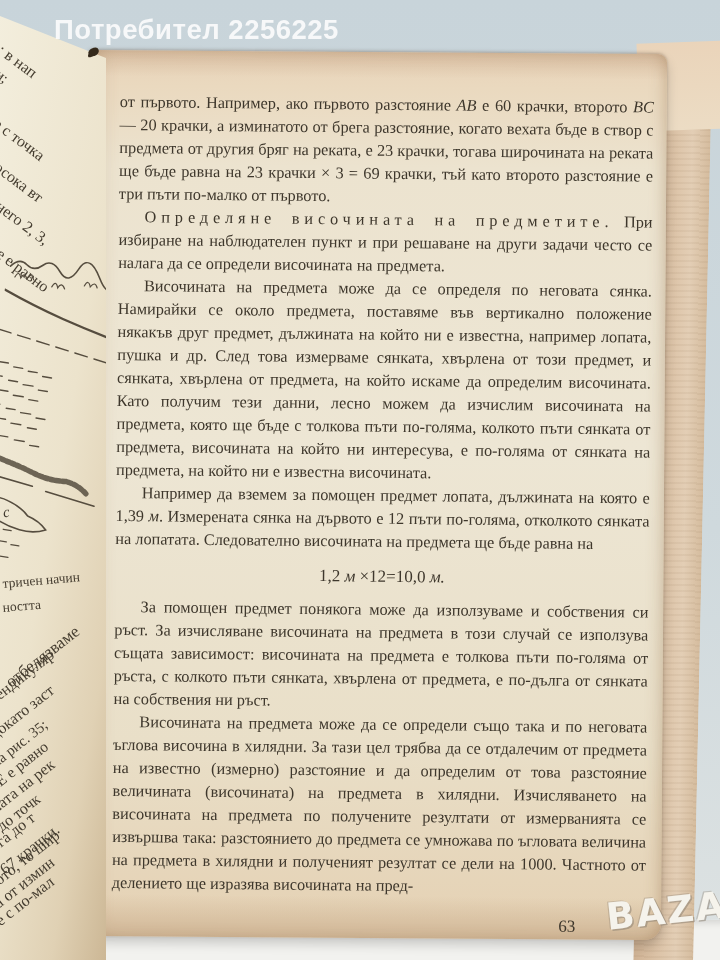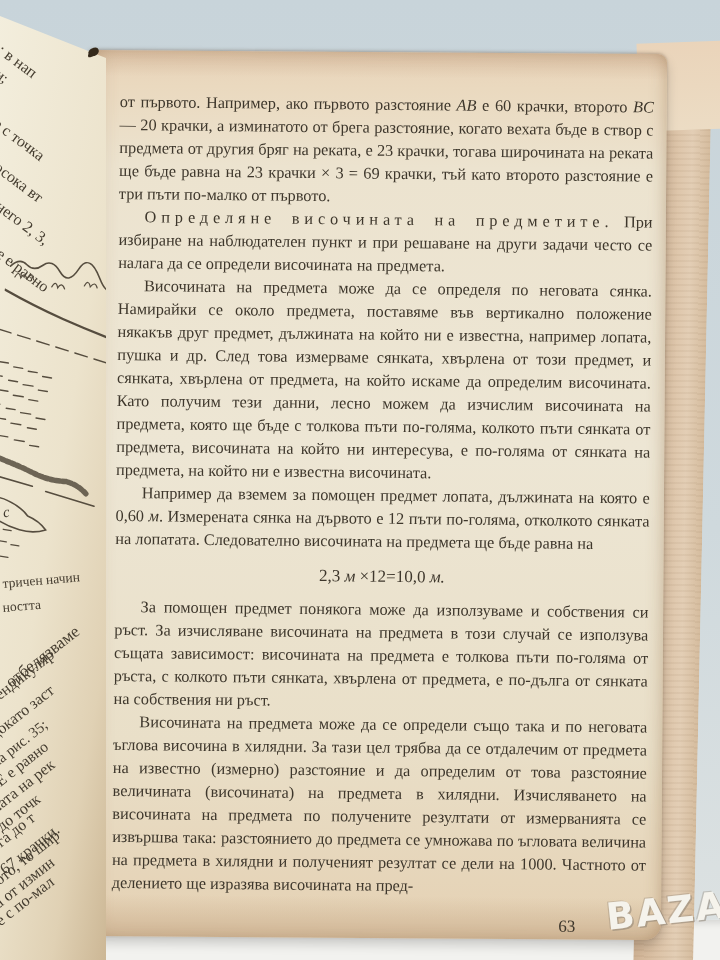--- a/index.html
+++ b/index.html
@@ -145,24 +145,25 @@
     <span class="lf rotB f16">67 крачки.</span>
     <span class="lf rotB f17">рвото, то шир</span>
     <span class="lf rotB f18">ма от измин</span>
     <span class="lf rotB f19">ние с по-мал</span>
   </div>
 
   <div class="text-block">
     <p class="para"><span>от първото. Например, ако първото разстояние </span><i>AB</i><span> е 60 крачки, второто </span><i>BC</i><span> — 20 крачки, а изминатото от брега разстояние, когато вехата бъде в створ с предмета от другия бряг на реката, е 23 крачки, тогава широчината на реката ще бъде равна на 23 крачки × 3 = 69 крачки, тъй като второто разстояние е три пъти по-малко от първото.</span></p>
     <p class="para ind"><span class="sp">Определяне височината на предметите.</span><span> При избиране на наблюдателен пункт и при решаване на други задачи често се налага да се определи височината на предмета.</span></p>
     <p class="para ind">Височината на предмета може да се определя по неговата сянка. Намирайки се около предмета, поставяме във вертикално положение някакъв друг предмет, дължината на който ни е известна, например лопата, пушка и др. След това измерваме сянката, хвърлена от този предмет, и сянката, хвърлена от предмета, на който искаме да определим височината. Като получим тези данни, лесно можем да изчислим височината на предмета, която ще бъде с толкова пъти по-голяма, колкото пъти сянката от предмета, височината на който ни интересува, е по-голяма от сянката на предмета, на който ни е известна височината.</p>
-    <p class="para ind"><span>Например да вземем за помощен предмет лопата, дължината на която е 0,60 </span><i>м</i><span>. Измерената сянка на дървото е 12 пъти по-голяма, отколкото сянката на лопатата. Следователно височината на предмета ще бъде равна на</span></p>
-    <div class="formula"><span>2,3 </span><i>м</i><span> ×12=10,0 </span><i>м.</i></div>
+    <p class="para ind"><span>Например да вземем за помощен предмет лопата, дължината на която е 1,39 </span><i>м</i><span>. Измерената сянка на дървото е 12 пъти по-голяма, отколкото сянката на лопатата. Следователно височината на предмета ще бъде равна на</span></p>
+    <div class="formula"><span>1,2 </span><i>м</i><span> ×12=10,0 </span><i>м.</i></div>
     <p class="para ind">За помощен предмет понякога може да използуваме и собствения си ръст. За изчисляване височината на предмета в този случай се използува същата зависимост: височината на предмета е толкова пъти по-голяма от ръста, с колкото пъти сянката, хвърлена от предмета, е по-дълга от сянката на собствения ни ръст.</p>
     <p class="para ind">Височината на предмета може да се определи също така и по неговата ъглова височина в хилядни. За тази цел трябва да се отдалечим от предмета на известно (измерно) разстояние и да определим от това разстояние величината (височината) на предмета в хилядни. Изчисляването на височината на предмета по получените резултати от измерванията се извършва така: разстоянието до предмета се умножава по ъгловата величина на предмета в хилядни и полученият резултат се дели на 1000. Частното от делението ще изразява височината на пред-</p>
     <div class="pagenum">63</div>
   </div>
 
   <div class="speck"></div>
 
+  <div class="wm-user">Потребител 2256225</div>
   <div class="wm-logo">BAZAR</div>
 
 </div>
 
 </body></html>

